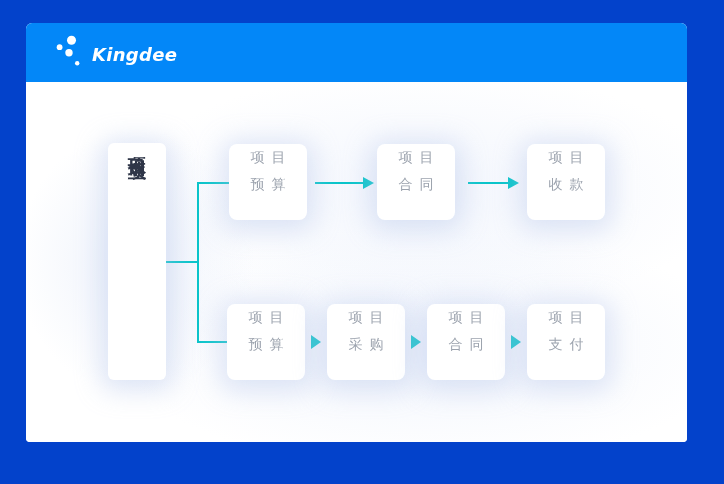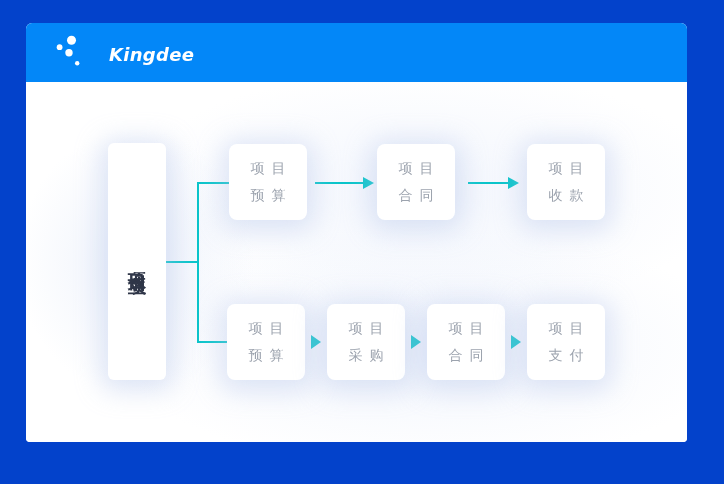--- a/index.html
+++ b/index.html
@@ -29,21 +29,21 @@
     left: 0; top: 0;
     width: 661px; height: 59px;
     background: #0387f8;
   }
   .logo {
     position: absolute;
     left: 30px; top: 8px;
     height: 44px;
     display: flex;
     align-items: center;
-    gap: 17px;
+    gap: 0;
   }
   .logo-dots { width: 36px; height: 44px; display: block; }
   .logo-text {
     color: #ffffff;
     font-size: 18px;
     font-weight: bold;
     font-style: italic;
     letter-spacing: 0.3px;
     transform: translateY(1px);
   }
@@ -64,21 +64,21 @@
     pointer-events: none;
   }
   .node {
     position: absolute;
     background: #ffffff;
     border-radius: 8px;
     box-shadow: 0 4px 26px 7px rgba(178,196,234,0.42);
     display: flex;
     flex-direction: column;
     align-items: center;
-    justify-content: center;
+    justify-content: flex-start;
   }
   .root-node {
     left: 82px; top: 61px;
     width: 58px; height: 237px;
     border-radius: 6px;
   }
   .root-label {
     writing-mode: vertical-rl;
     text-orientation: upright;
     font-size: 18px;

